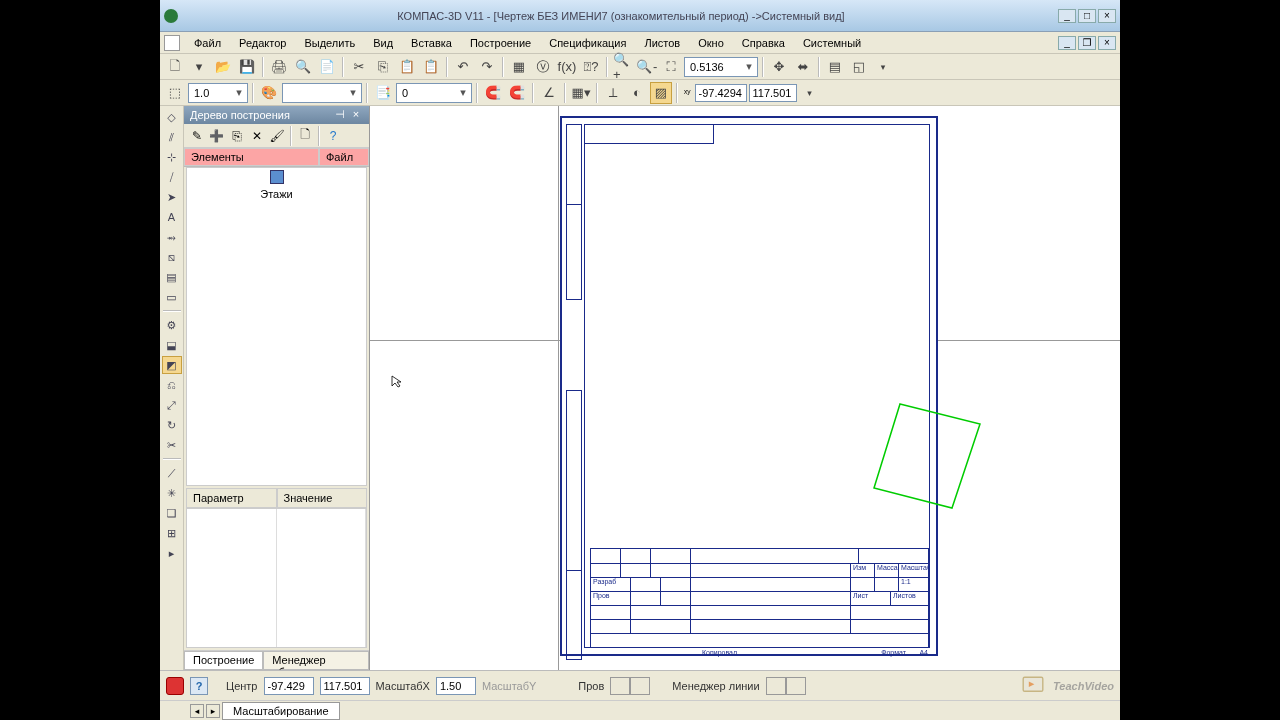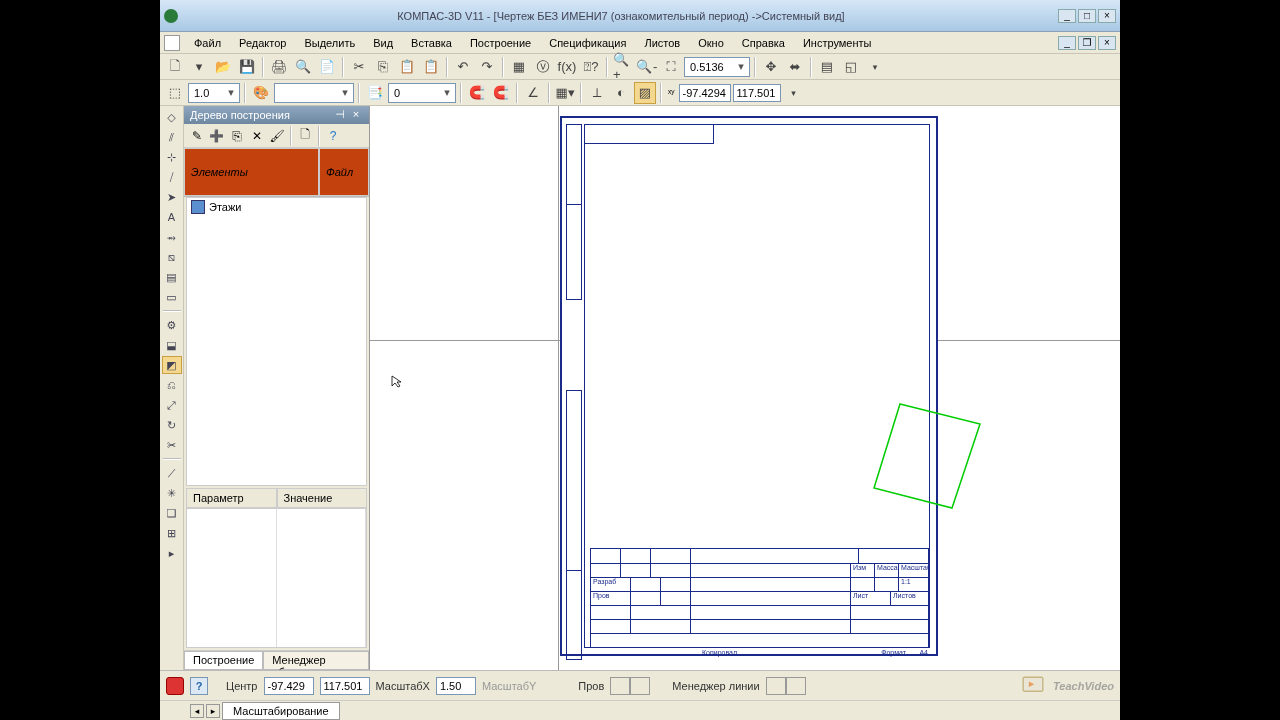--- a/index.html
+++ b/index.html
@@ -11,36 +11,36 @@
 .win-btns { display: flex; gap: 2px; }
 .win-btn { width: 18px; height: 14px; background: #d9e6f2; border: 1px solid #8aa; text-align: center; line-height: 12px; font-size: 10px; cursor: pointer; }
 .menubar { height: 22px; background: #ece9d8; display: flex; align-items: center; padding: 0 4px; gap: 2px; border-bottom: 1px solid #c9c6b8; }
 .menubar .mi { padding: 2px 8px; cursor: pointer; }
 .menu-icon { width: 16px; height: 16px; background: #fff; border: 1px solid #999; margin-right: 4px; }
 .mdi-btns { margin-left: auto; display: flex; gap: 2px; }
 .toolbar { height: 26px; background: #ece9d8; display: flex; align-items: center; padding: 0 4px; gap: 2px; border-bottom: 1px solid #c9c6b8; }
 .tbtn { width: 22px; height: 22px; background: #ece9d8; border: 1px solid transparent; display: flex; align-items: center; justify-content: center; cursor: pointer; font-size: 13px; color: #444; }
 .tsep { width: 2px; height: 20px; border-left: 1px solid #bbb; border-right: 1px solid #fff; margin: 0 2px; }
 .tinput { height: 18px; border: 1px solid #7a96b5; background: #fff; padding: 0 3px; font-size: 11px; }
-.tcombo { height: 20px; border: 1px solid #7a96b5; background: #fff; padding: 0 2px; display: flex; align-items: center; }
+.tcombo { height: 20px; border: 1px solid #7a96b5; background: #fff; padding: 0 2px; display: flex; align-items: center; gap: 8px; }
 .tcombo .dd { width: 12px; text-align: center; color: #555; }
 .main { flex: 1; display: flex; overflow: hidden; }
 .vtoolbar { width: 24px; background: #ece9d8; border-right: 1px solid #c9c6b8; display: flex; flex-direction: column; align-items: center; padding-top: 2px; gap: 2px; }
 .vbtn { width: 20px; height: 18px; background: #ece9d8; border: 1px solid transparent; display: flex; align-items: center; justify-content: center; cursor: pointer; font-size: 11px; color: #445; }
 .vbtn.active { background: #f5d890; border: 1px solid #c8a040; }
 .vsep { width: 18px; height: 2px; border-top: 1px solid #bbb; border-bottom: 1px solid #fff; margin: 2px 0; }
 .panel { width: 186px; background: #ece9d8; display: flex; flex-direction: column; border-right: 1px solid #999; }
 .panel-title { height: 18px; background: linear-gradient(#8fa7bf,#6d87a1); color: #fff; display: flex; align-items: center; padding: 0 6px; font-size: 11px; }
 .panel-title .pbtn { width: 14px; height: 14px; text-align: center; line-height: 12px; cursor: pointer; margin-left: 2px; }
 .panel-toolbar { height: 24px; display: flex; align-items: center; gap: 2px; padding: 0 4px; border-bottom: 1px solid #ccc; }
 .ptbtn { width: 18px; height: 18px; border: 1px solid transparent; cursor: pointer; display: flex; align-items: center; justify-content: center; font-size: 12px; }
 .tree-head { display: flex; background: #ece9d8; border-bottom: 1px solid #bbb; }
-.tree-head div { padding: 17px 6px; border: 1px solid #ccc; background: #c2410c; font-style: italic; }
+.tree-head div { padding: 2px 6px; border: 1px solid #ccc; background: #fca5a5; }
 .tree-body { flex: 1; background: #fff; border: 1px solid #ccc; margin: 0 2px; overflow: auto; }
-.tree-row { display: flex; align-items: center; padding: 2px 4px; gap: 4px; }
+.tree-row { display: flex; align-items: center; padding: 2px 12px; gap: 4px; flex-direction: column; }
 .tree-icon { width: 14px; height: 14px; background: #5b8fd0; border: 1px solid #336; }
 .props { height: 160px; display: flex; flex-direction: column; margin: 2px; }
 .props-head { display: flex; background: #ece9d8; }
 .props-head div { flex: 1; padding: 3px 6px; border: 1px solid #ccc; }
 .props-body { flex: 1; background: #fff; border: 1px solid #ccc; display: flex; }
 .props-body div { flex: 1; border-right: 1px solid #ddd; }
 .panel-tabs { height: 20px; display: flex; background: #ece9d8; border-top: 1px solid #ccc; }
 .ptab { padding: 2px 8px; border: 1px solid #bbb; background: #f5f2e5; cursor: pointer; font-size: 11px; }
 .ptab.active { background: #fff; }
 .canvas { flex: 1; background: #fff; position: relative; overflow: hidden; }
@@ -95,21 +95,21 @@
     <div class="mi">Файл</div>
     <div class="mi">Редактор</div>
     <div class="mi">Выделить</div>
     <div class="mi">Вид</div>
     <div class="mi">Вставка</div>
     <div class="mi">Построение</div>
     <div class="mi">Спецификация</div>
     <div class="mi">Листов</div>
     <div class="mi">Окно</div>
     <div class="mi">Справка</div>
-    <div class="mi">Инструменты</div>
+    <div class="mi">Системный</div>
     <div class="mdi-btns">
       <div class="win-btn">_</div>
       <div class="win-btn">❐</div>
       <div class="win-btn">×</div>
     </div>
   </div>
 
   <div class="toolbar">
     <div class="tbtn">🗋</div>
     <div class="tbtn">▾</div>

